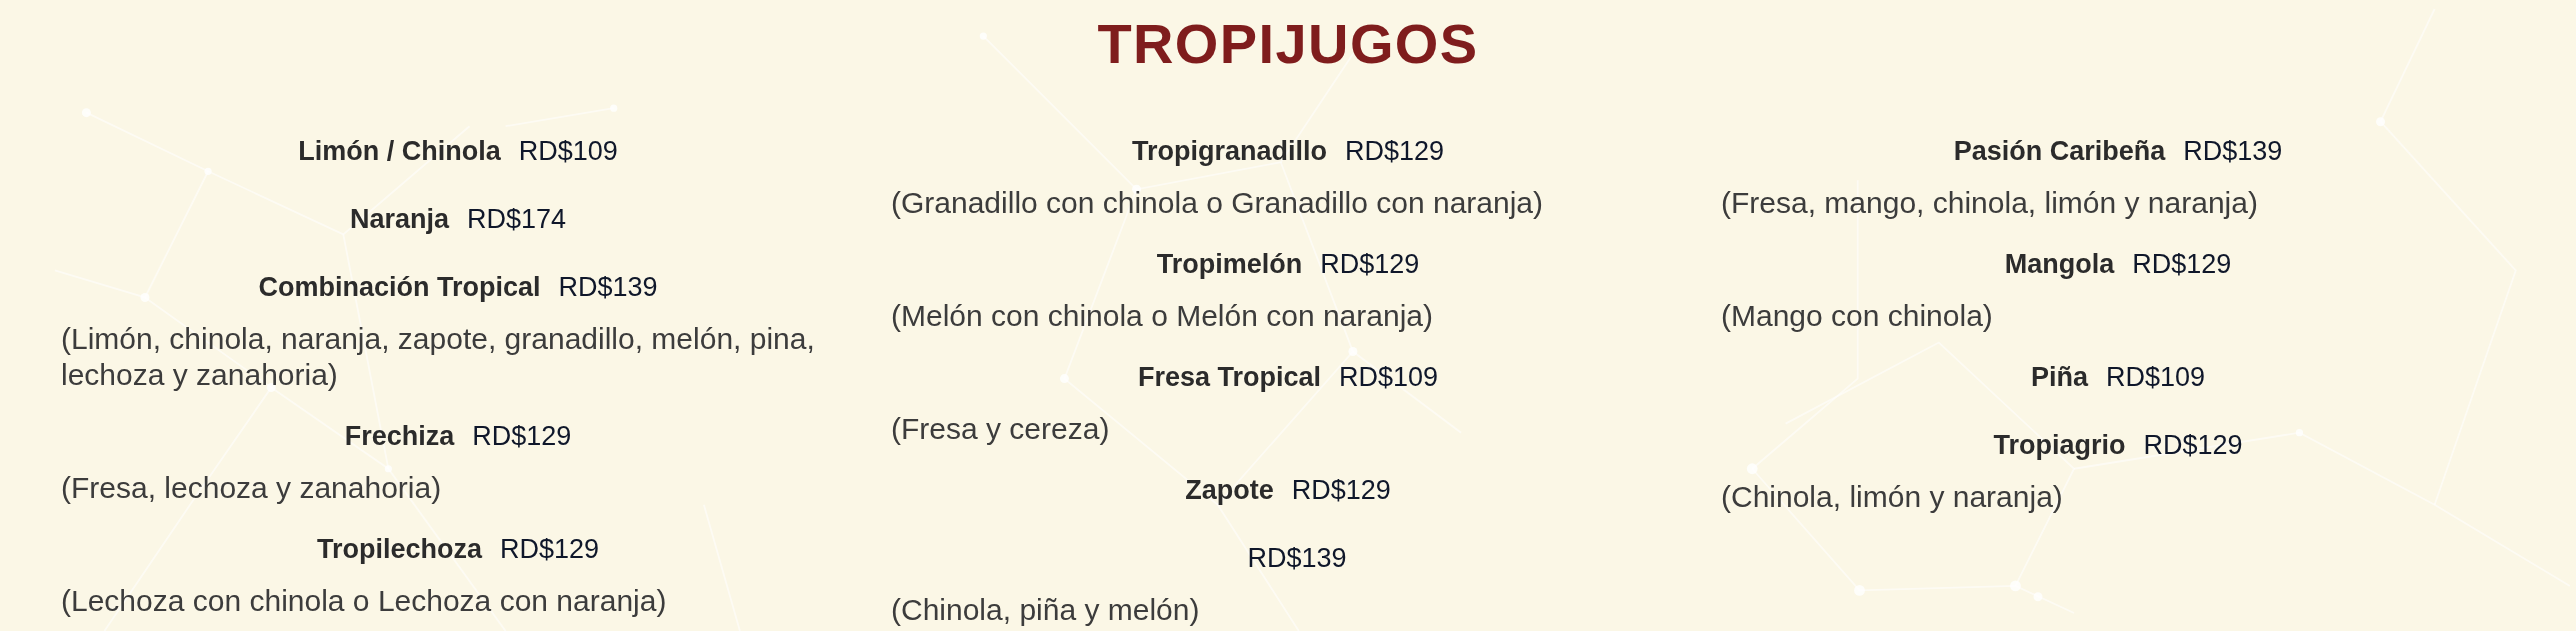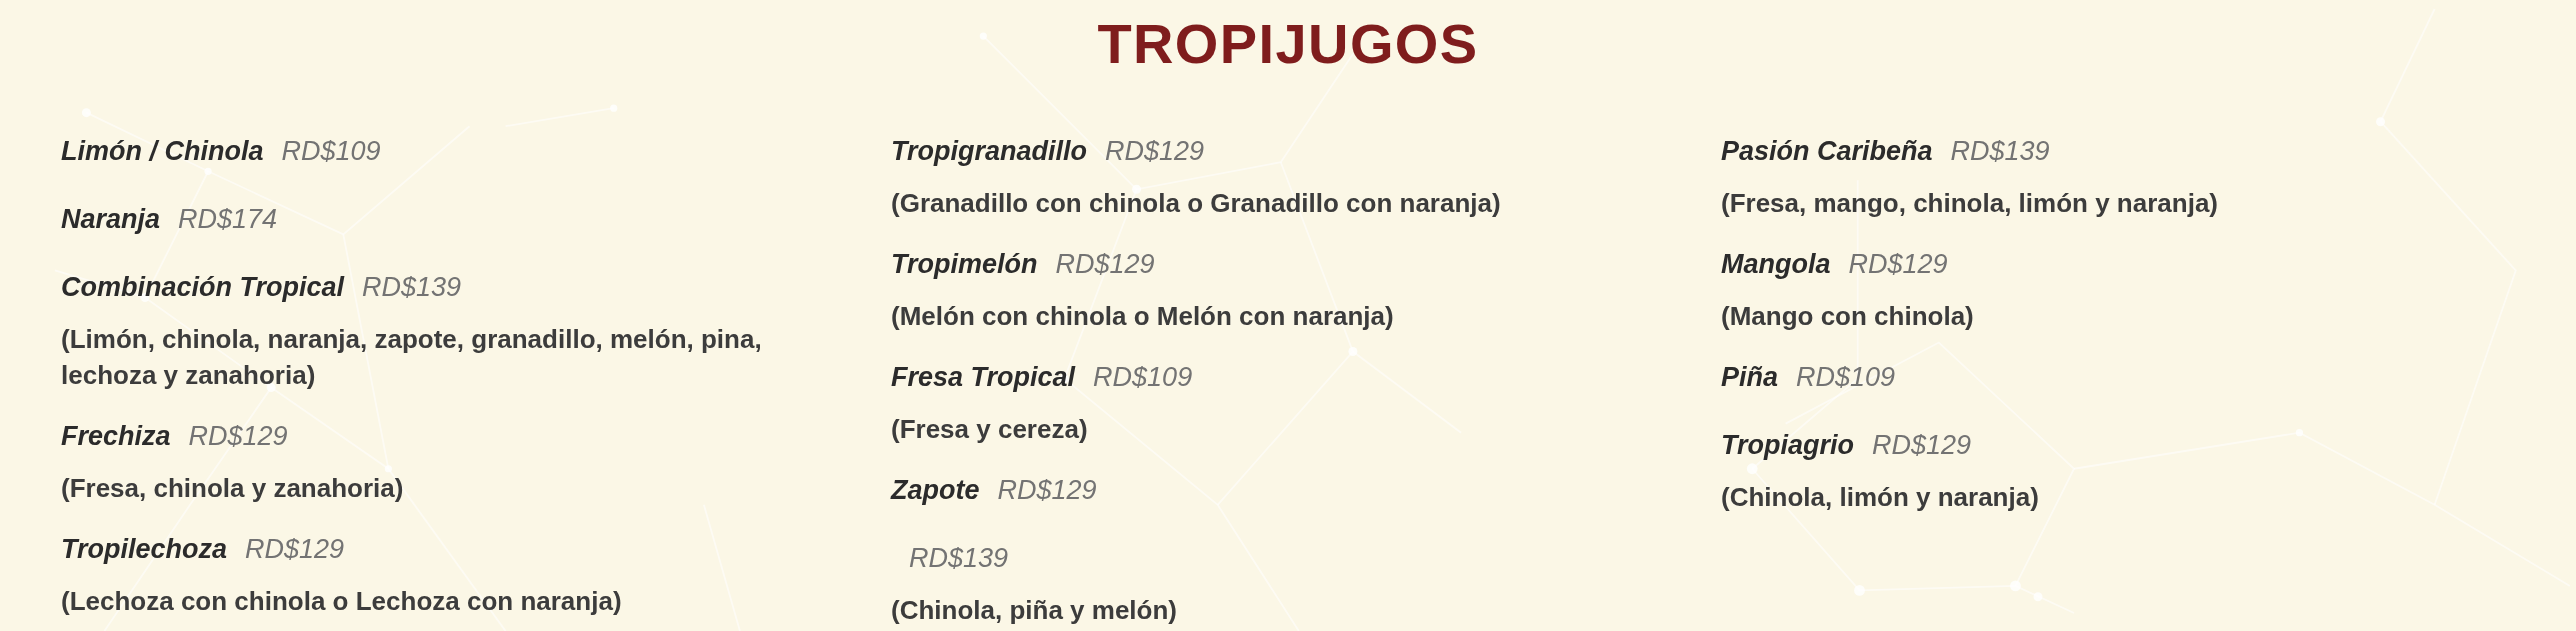--- a/index.html
+++ b/index.html
@@ -34,41 +34,40 @@
     position: relative;
     z-index: 1;
     display: flex;
     gap: 36px;
     padding: 51px 61px 0 61px;
   }
   .col { flex: 1 1 0; min-width: 0; }
   .item { margin-bottom: 18px; }
   .row {
     display: flex;
-    justify-content: flex-start;
+    justify-content: center;
     align-items: baseline;
     line-height: 50px;
-    font-style: italic;
   }
   .name {
     font-size: 27px;
     font-weight: 700;
     color: #2B2B2B;
     white-space: nowrap;
   }
   .price {
     font-size: 27px;
     font-weight: 400;
-    color: #737373;
+    color: #0f172a;
     white-space: nowrap;
     margin-left: 18px;
   }
   .desc {
-    font-size: 26px;
-    font-weight: 700;
+    font-size: 30px;
+    font-weight: 400;
     line-height: 36px;
     margin-top: 9px;
     color: #3C3C3C;
     max-width: 767px;
   }
 </style>
 </head>
 <body>
 
 <svg class="pattern" viewBox="0 0 2856 700" xmlns="http://www.w3.org/2000/svg">
@@ -133,21 +132,21 @@
         <span class="name">Combinación Tropical</span>
         <span class="price">RD$139</span>
       </div>
       <div class="desc">(Limón, chinola, naranja, zapote, granadillo, melón, pina, lechoza y zanahoria)</div>
     </div>
     <div class="item">
       <div class="row">
         <span class="name">Frechiza</span>
         <span class="price">RD$129</span>
       </div>
-      <div class="desc">(Fresa, chinola y zanahoria)</div>
+      <div class="desc">(Fresa, lechoza y zanahoria)</div>
     </div>
     <div class="item">
       <div class="row">
         <span class="name">Tropilechoza</span>
         <span class="price">RD$129</span>
       </div>
       <div class="desc">(Lechoza con chinola o Lechoza con naranja)</div>
     </div>
   </div>
 

